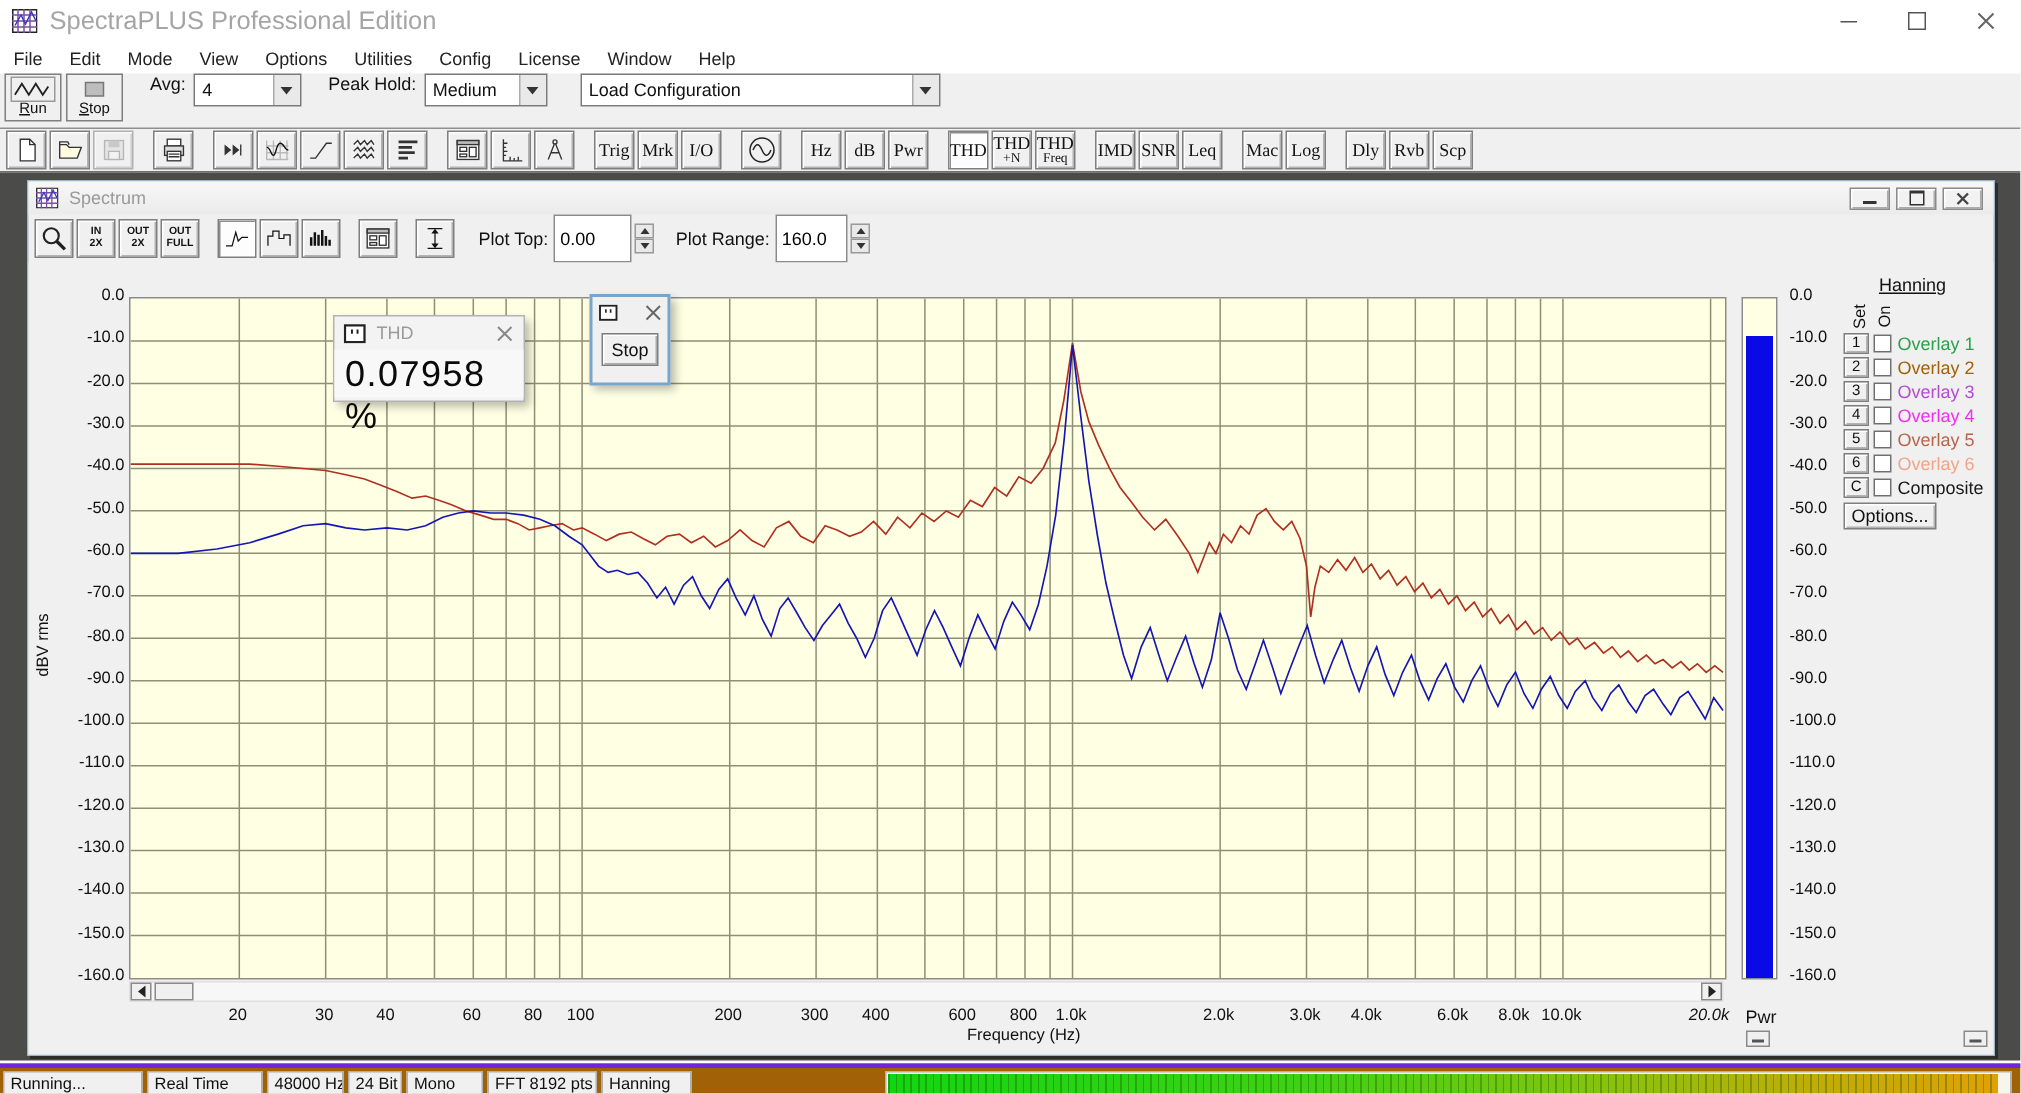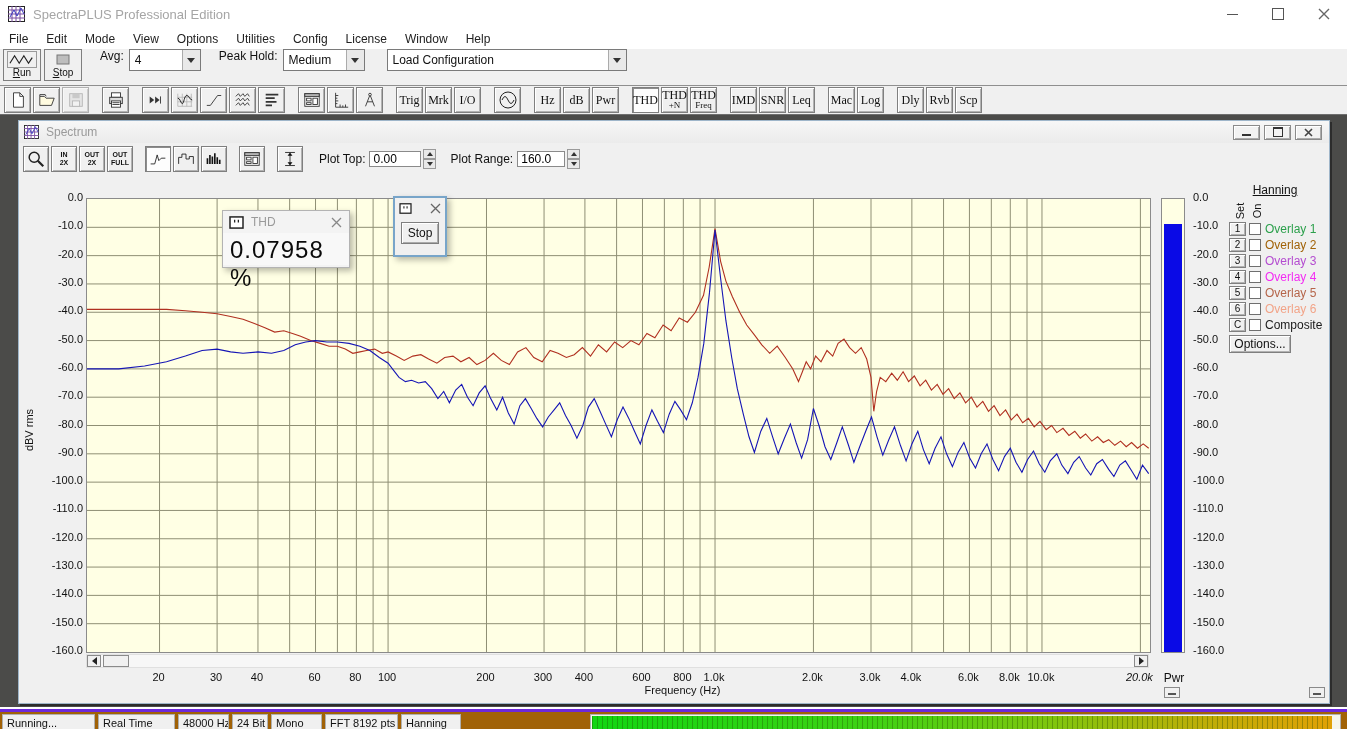--- a/index.html
+++ b/index.html
@@ -1,20 +1,20 @@
 <!DOCTYPE html>
 <html><head>
 <meta charset="utf-8">
 <style>
   html,body{margin:0;padding:0}
   body{width:1347px;height:729px;position:relative;overflow:hidden;
        font-family:"Liberation Sans",sans-serif;background:#fff;font-size:12px;color:#111}
   .titlebar{position:absolute;left:0;top:0;right:0;height:28px;background:#fff;display:flex;align-items:center}
   .app-icon{margin-left:8px;width:17px;height:16px}
-  .app-title{margin-left:8px;font-size:13px;color:#a5a5a5}
+  .app-title{margin-left:8px;font-size:17px;color:#a5a5a5}
   .win-controls{margin-left:auto;display:flex;height:100%}
   .wc{width:46px;display:flex;align-items:center;justify-content:center}
   .wc-min-glyph{width:11px;height:0;border-bottom:1px solid #555}
   .wc-max-glyph{width:10px;height:10px;border:1px solid #555}
   .menubar{position:absolute;left:0;top:28px;right:0;height:21px;background:#fff;display:flex;align-items:center;font-size:12px;color:#222}
   .menu-item{padding:3px 9px}
   .toolbar1{position:absolute;left:0;top:49px;right:0;height:37px;background:#f0f0f0;display:flex;align-items:flex-start;border-bottom:1px solid #8f8f8f;box-sizing:border-box}
   .big-btn{width:38px;height:32px;margin-left:3px;background:#f0f0f0;border:1px solid #7f7f7f;box-sizing:border-box;
            display:flex;flex-direction:column;align-items:center;justify-content:center;font-size:10px;line-height:11px}
   .big-btn .ic{display:flex;align-items:center;justify-content:center;height:15px}
@@ -48,21 +48,21 @@
   .cb-min-glyph{width:9px;height:0;border-bottom:2px solid #333;margin-top:5px}
   .cb-restore-glyph{width:8px;height:7px;border:1px solid #333;border-top:2px solid #333}
   .child-toolbar{height:32px;display:flex;align-items:center;padding-left:4px}
   .st-btn{width:26px;height:26px;margin-right:2px;box-sizing:border-box;background:#f0f0f0;border:1px solid #7f7f7f;
           box-shadow:inset 1px 1px 0 #fff, inset -1px -1px 0 #b2b2b2;display:flex;flex-direction:column;align-items:center;justify-content:center}
   .st-btn.pressed{background:#fdfdfd;box-shadow:inset 1px 1px 0 #8d8d8d}
   .st-btn .z1{font-size:7px;font-weight:bold;line-height:8px}
   .st-btn .z2{font-size:7px;font-weight:bold;line-height:8px}
   .st-gap{width:10px}
   .field-label{font-size:12px;margin:0 4px 0 14px}
-  .field{height:16px;box-sizing:border-box;border:1px solid #8a8a8a;background:#fff;font-size:12px;padding:5px 3px;font-family:"Liberation Sans",sans-serif}
+  .field{height:32px;box-sizing:border-box;border:1px solid #8a8a8a;background:#fff;font-size:12px;padding:5px 3px;font-family:"Liberation Sans",sans-serif}
   .spin{width:13px;height:20px;margin-left:2px;display:flex;flex-direction:column;box-sizing:border-box}
   .spin .half{flex:1;background:#e9e9e9;border:1px solid #9a9a9a;display:flex;align-items:center;justify-content:center}
   .chart-zone{position:absolute;left:0;top:54px;right:0;bottom:0;background:#f0f0f0}
   .chart-title{position:absolute;left:67px;top:5px;width:1063px;text-align:center;font-size:12px;color:#111}
   .plot{position:absolute;left:67px;top:23px;width:1063px;height:453px;background:#ffffe4;border:1px solid #8b8b8b;box-sizing:content-box}
   .plot svg{position:absolute;left:0;top:0;width:100%;height:100%}
   .ylab{position:absolute;left:8px;width:56px;text-align:right;font-size:11px}
   .ylab-r{position:absolute;left:1174px;width:50px;text-align:left;font-size:11px}
   .xlab{position:absolute;top:496px;width:48px;text-align:center;font-size:11px}
   .xtitle{position:absolute;left:132px;top:509px;width:1063px;text-align:center;font-size:11px}

